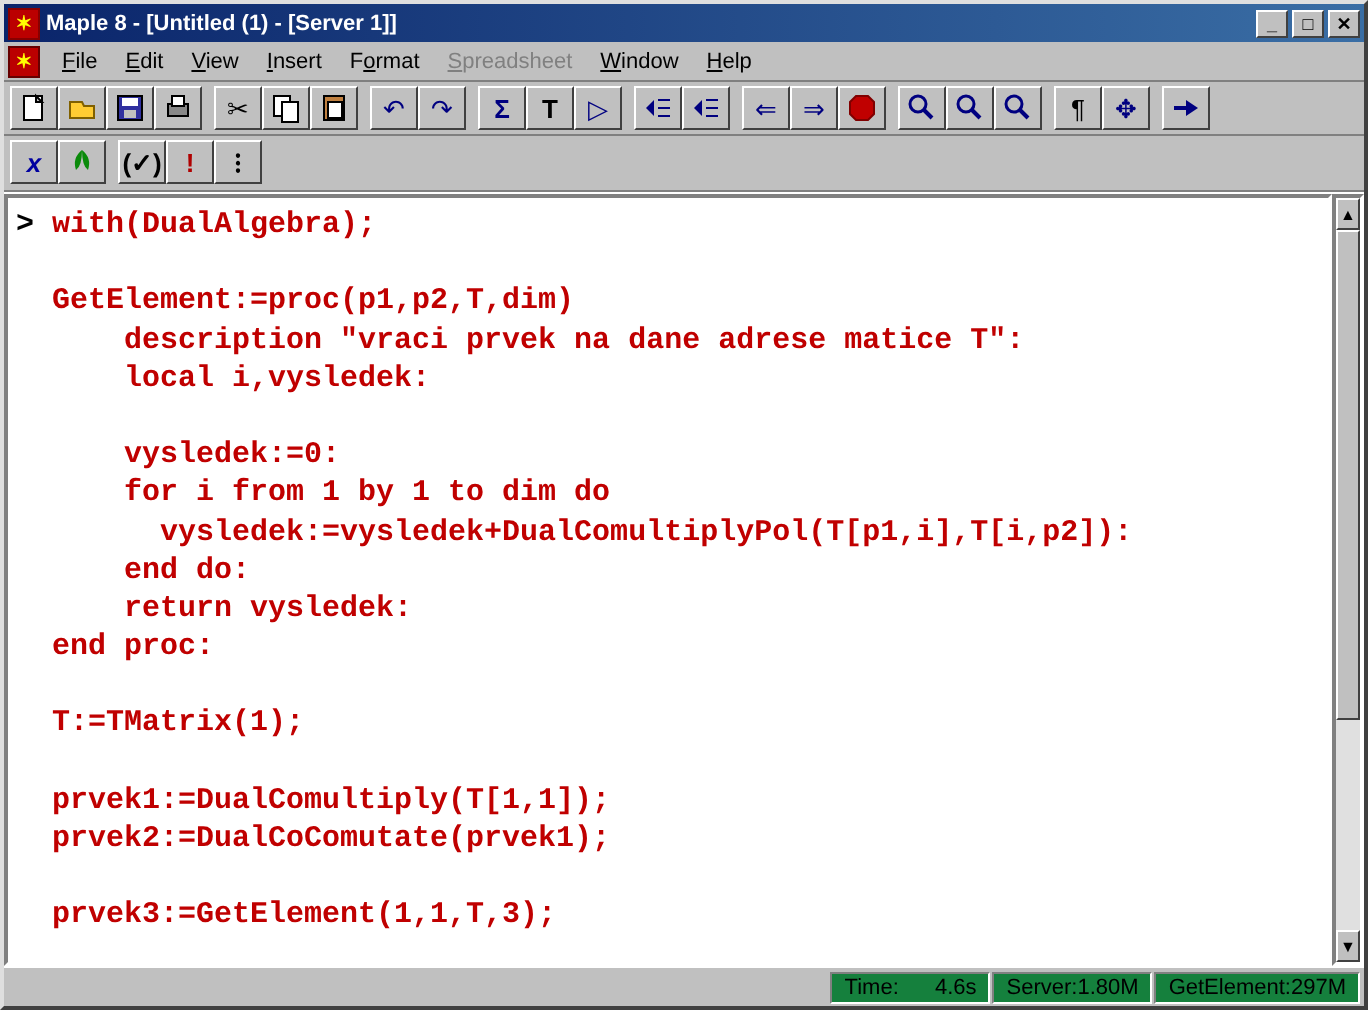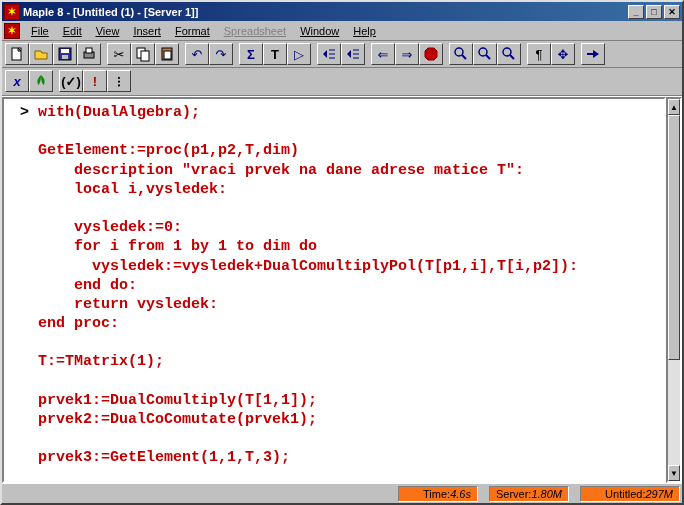--- a/index.html
+++ b/index.html
@@ -44,21 +44,21 @@
   .menubar {
     height:20px; background:#c0c0c0; display:flex; align-items:center;
     padding:0 2px; border-bottom:1px solid #808080;
   }
   .doc-icon {
     width:16px; height:16px; margin-right:4px;
     background:#b00; display:inline-flex; align-items:center; justify-content:center;
     color:#ff0; font-size:10px; font-weight:bold; border:1px solid #600;
   }
   .menu-item {
-    padding:2px 7px; cursor:pointer; color:#000;text-decoration:underline;
+    padding:2px 7px; cursor:pointer; color:#000;
   }
   .menu-item.disabled { color:#808080; }
   .menu-item u { text-decoration:underline; }
   .toolbar-row {
     display:flex; align-items:center; padding:2px 3px; gap:6px;
     border-bottom:1px solid #808080; background:#c0c0c0;
   }
   .tb-group { display:flex; gap:0; }
   .tool-btn {
     width:24px; height:22px; background:#c0c0c0;
@@ -73,21 +73,21 @@
   .tool-btn svg { display:block; }
   .content-row {
     flex:1; display:flex; background:#c0c0c0; overflow:hidden;
     border-top:1px solid #fff;
   }
   .worksheet {
     flex:1; background:#fff; margin:0 0 0 0;
     border:2px solid; border-top-color:#808080; border-left-color:#808080;
     border-right-color:#fff; border-bottom-color:#fff;
     font-family:"Courier New", monospace; font-size:15px; font-weight:bold;
-    color:#c00000; padding:4px 16px; overflow:hidden;
+    color:#c00000; padding:4px 4px; overflow:hidden;
     white-space:pre; line-height:1.28;
   }
   .worksheet .prompt { color:#000; font-weight:bold; }
   .vscroll {
     width:16px; background:#c0c0c0; display:flex; flex-direction:column;
     border:2px solid; border-top-color:#808080; border-left-color:#808080;
     border-right-color:#fff; border-bottom-color:#fff;
   }
   .sbtn {
     height:16px; background:#c0c0c0;
@@ -103,25 +103,25 @@
     border-right-color:#404040; border-bottom-color:#404040;
   }
   .statusbar {
     height:20px; background:#c0c0c0; display:flex; align-items:center;
     justify-content:flex-end; padding:0 2px; gap:0;
     border-top:1px solid #fff;
   }
   .status-cell {
     border:1px solid; border-top-color:#808080; border-left-color:#808080;
     border-right-color:#fff; border-bottom-color:#fff;
-    padding:1px 6px; font-size:11px; color:#000; background:#f97316;
-    margin-left:11px; min-width:80px; text-align:right;
+    padding:1px 6px; font-size:11px; color:#000; background:#15803d;
+    margin-left:1px; min-width:80px; text-align:left;
   }
   .status-cell .lbl { }
-  .status-cell .val { float:right;font-style:italic; }
+  .status-cell .val { float:right; }
 </style>
 </head>
 <body>
 
 <div class="window">
 
   <div class="titlebar">
     <span class="app-icon">✶</span>
     <span class="title-text">Maple 8  - [Untitled (1) - [Server 1]]</span>
     <div class="tb-btns">
@@ -307,18 +307,18 @@
   <div class="statusbar">
     <div class="status-cell">
       <span class="lbl">Time:</span>
       <span class="val">4.6s</span>
     </div>
     <div class="status-cell">
       <span class="lbl">Server:</span>
       <span class="val">1.80M</span>
     </div>
     <div class="status-cell" style="min-width:100px;">
-      <span class="lbl">Untitled:</span>
+      <span class="lbl">GetElement:</span>
       <span class="val">297M</span>
     </div>
   </div>
 
 </div>
 
 </body></html>

